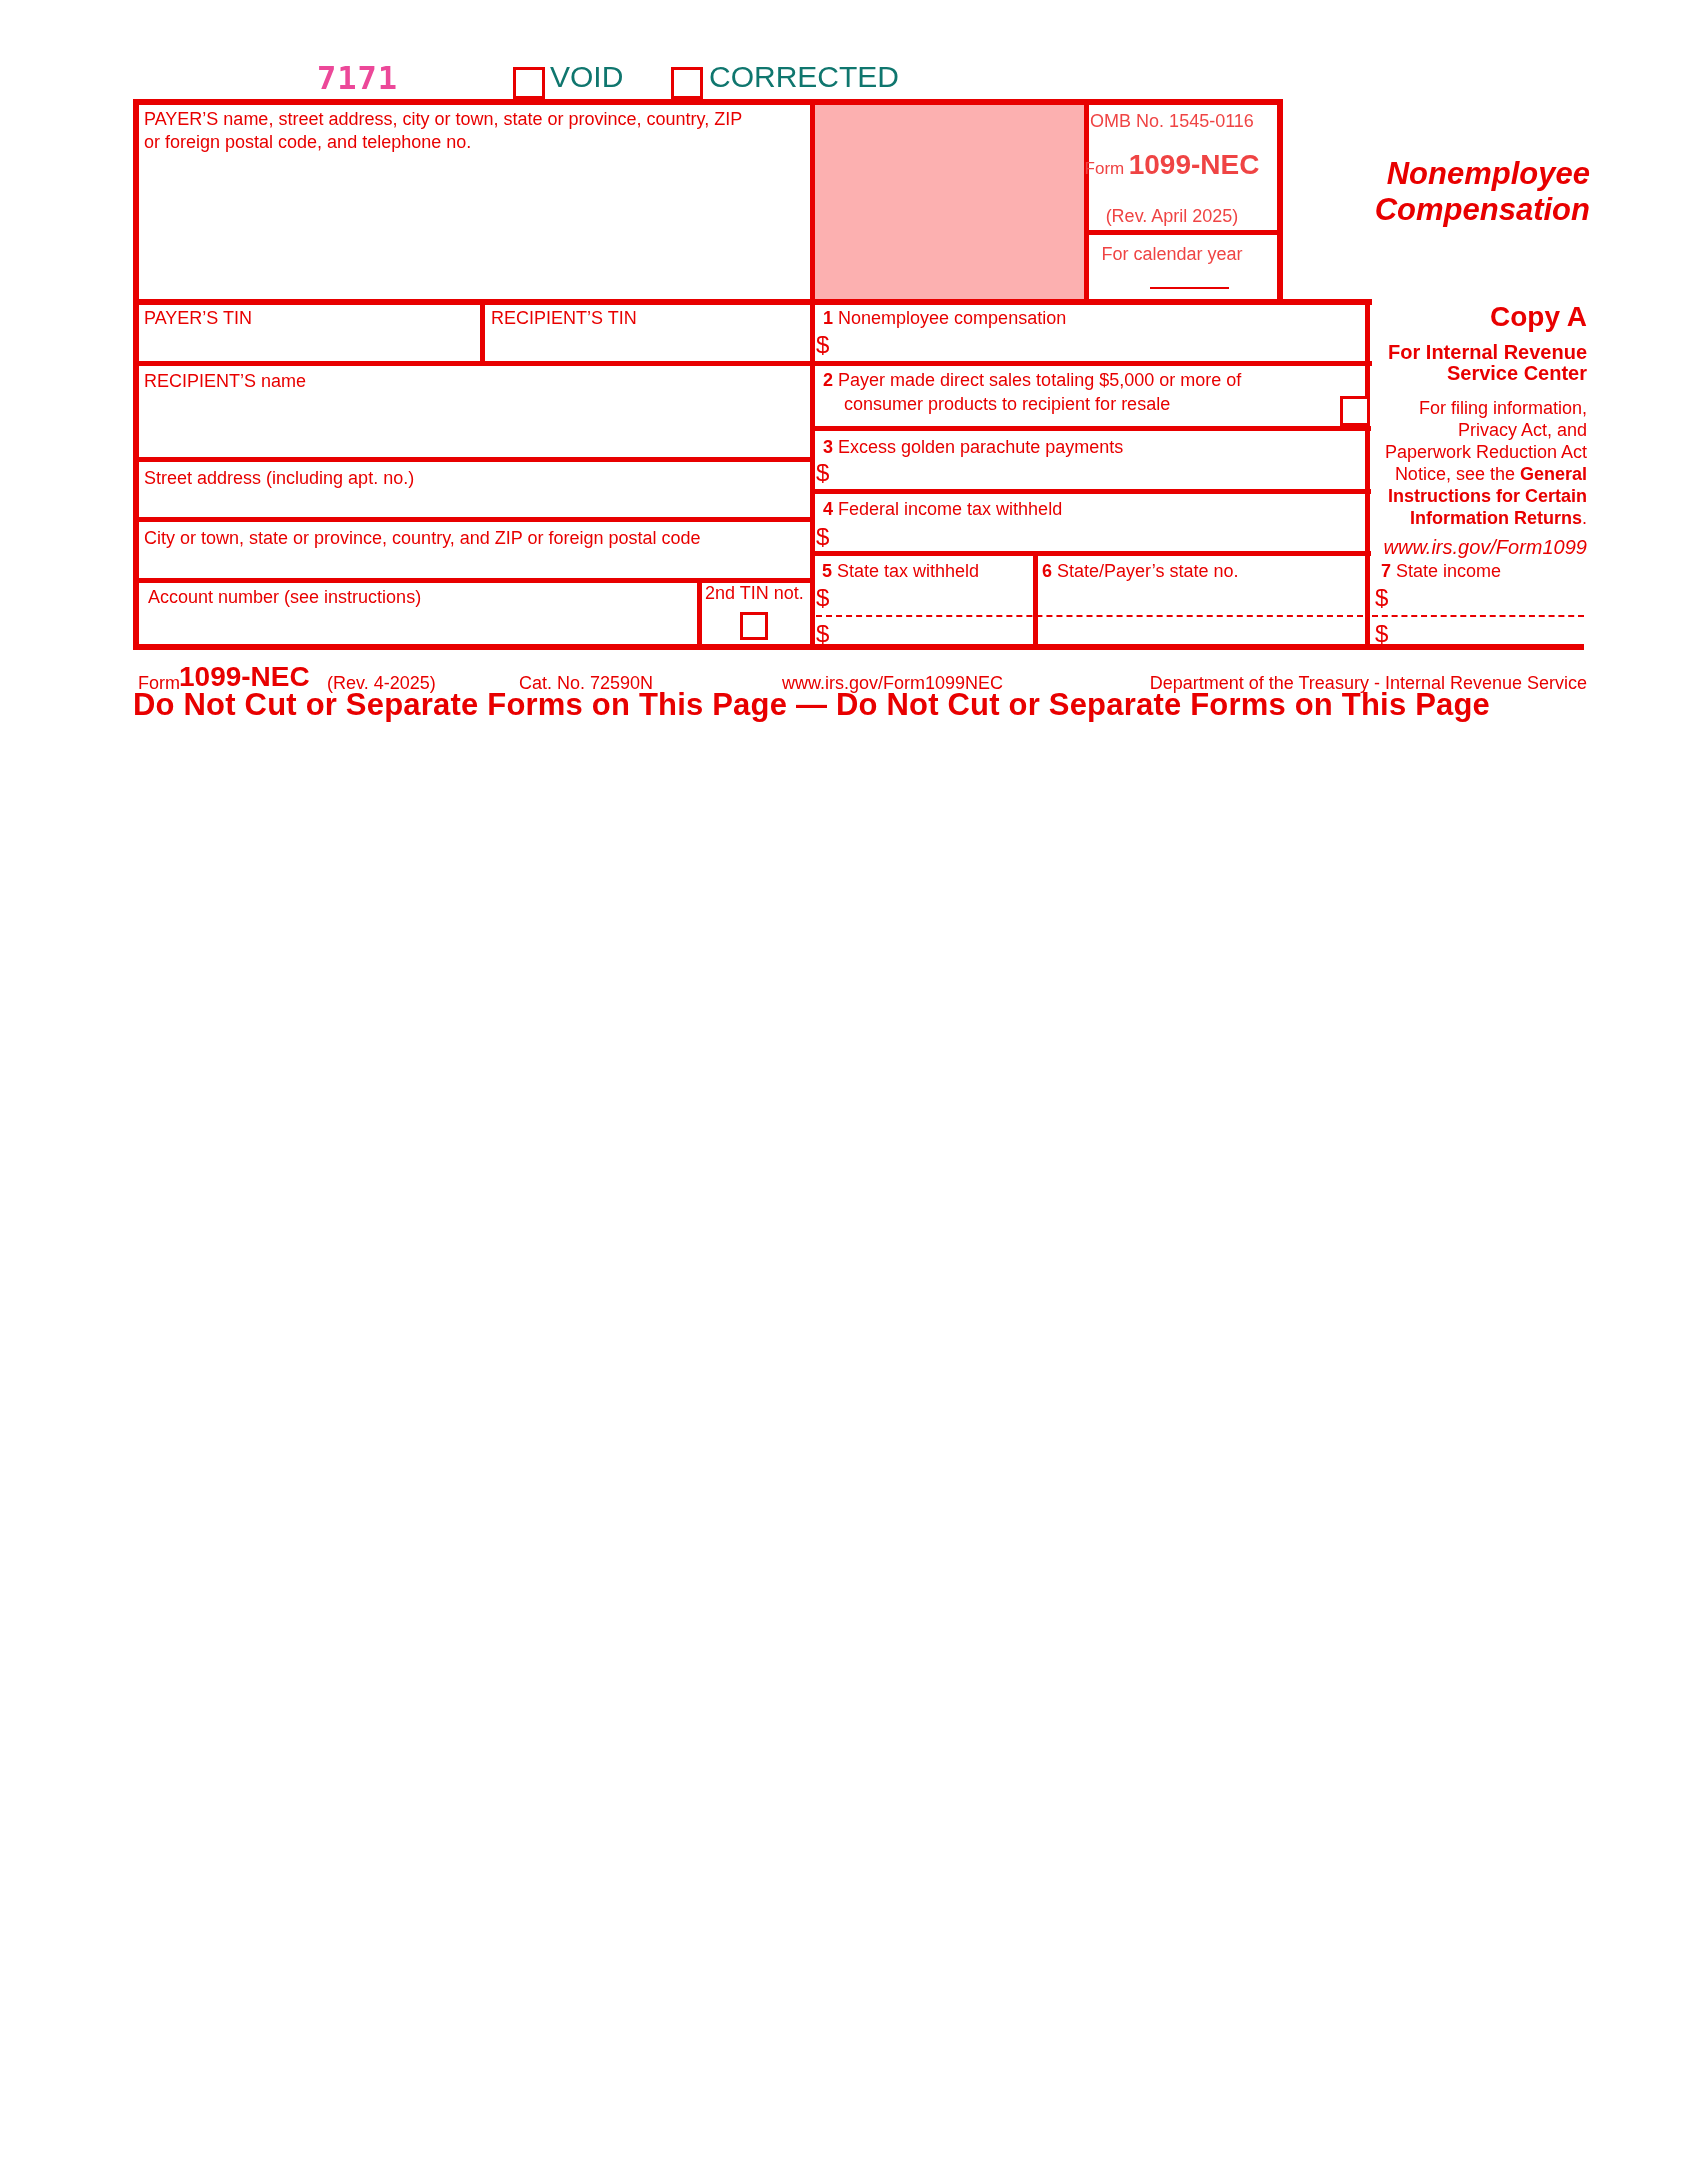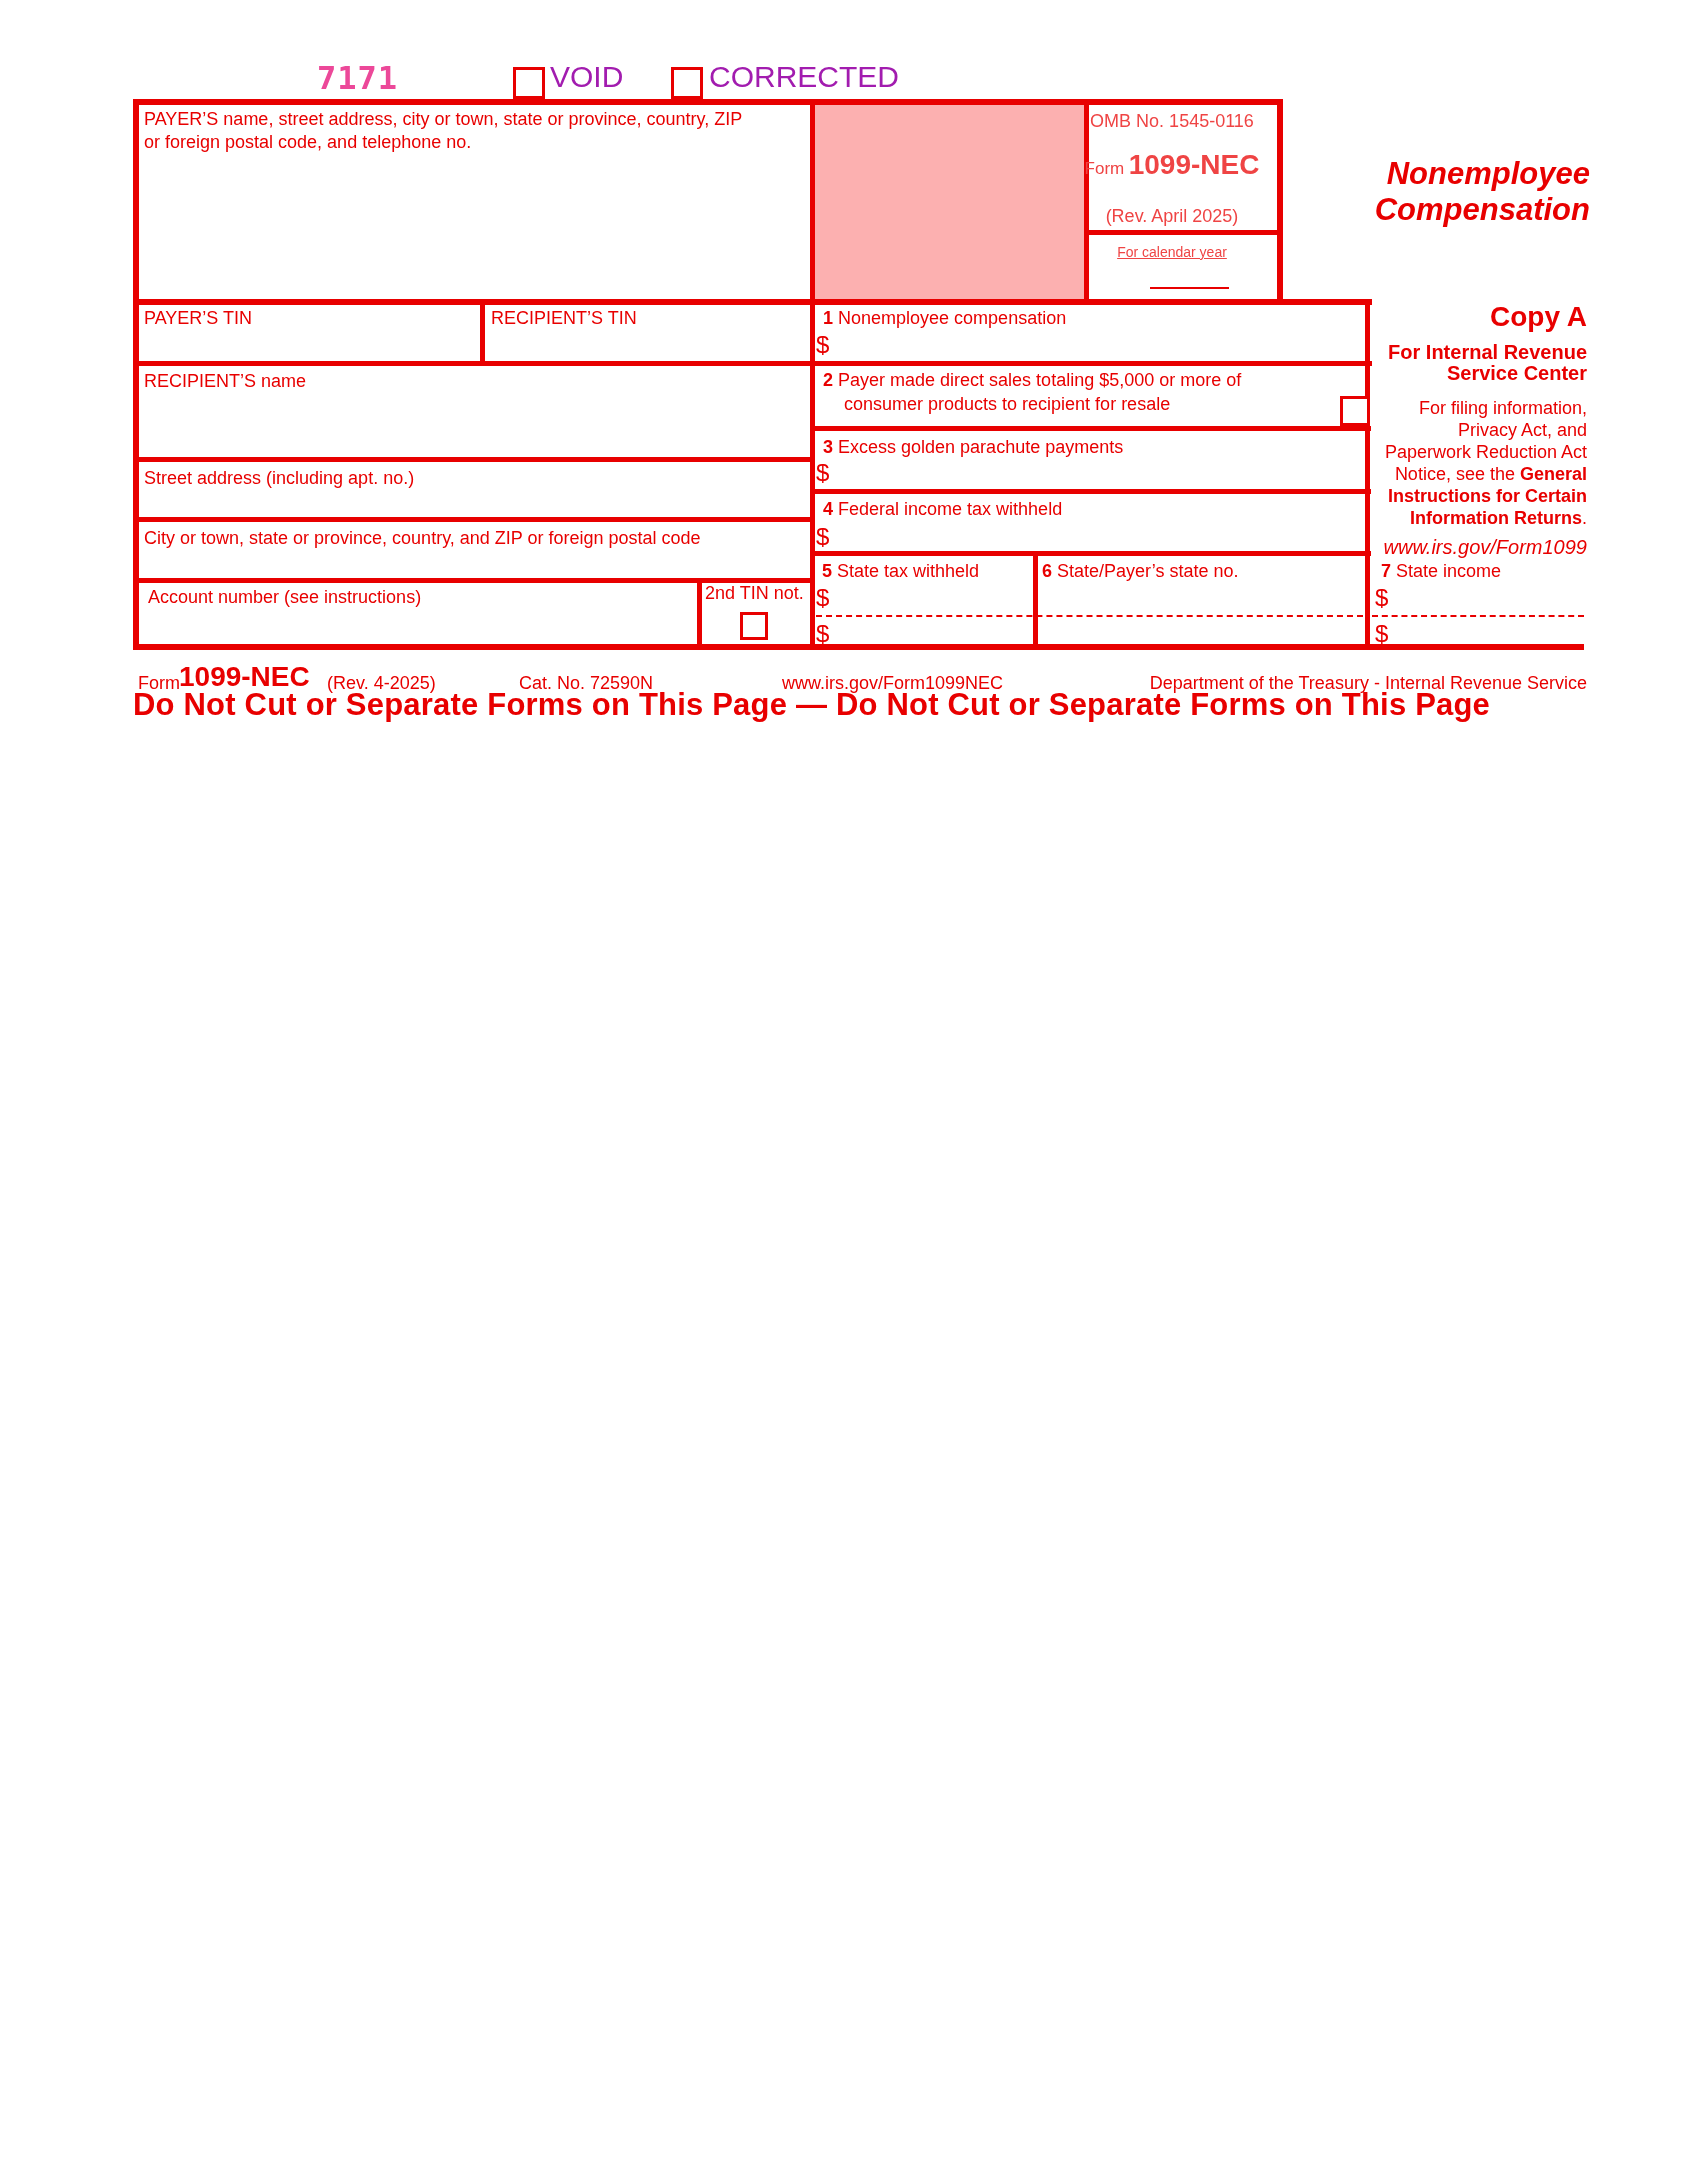--- a/index.html
+++ b/index.html
@@ -4,21 +4,21 @@
 <style>
   html,body{margin:0;padding:0;background:#ffffff;}
   #page{position:relative;width:1683px;height:2179px;background:#ffffff;overflow:hidden;
         font-family:"Liberation Sans",sans-serif;}
   .rl{position:absolute;background:#e80000;z-index:2;}
   .pinkfill{position:absolute;background:#fcb0b0;z-index:1;}
   .lbl{position:absolute;color:#e80000;font-size:18px;line-height:23px;white-space:nowrap;z-index:3;}
   .num{font-weight:bold;}
   .dollar{position:absolute;color:#e80000;font-size:24px;line-height:24px;z-index:3;}
   .cb{position:absolute;background:#fff;border:3px solid #e80000;z-index:3;}
-  .cb-lbl{position:absolute;color:#a21caf;font-size:30px;line-height:32px;white-space:nowrap;z-index:3;}
+  .cb-lbl{position:absolute;color:#0f766e;font-size:30px;line-height:32px;white-space:nowrap;z-index:3;}
   .dash{position:absolute;border-top:2px dashed #e80000;z-index:2;}
   .solidline{position:absolute;border-top:2px solid #e80000;z-index:2;}
   .field{position:absolute;z-index:4;}
   .printcode{position:absolute;color:#ec4899;font-family:"DejaVu Sans Mono",monospace;
              font-weight:bold;font-size:32px;letter-spacing:1px;z-index:3;}
   .ombcol{position:absolute;left:1084px;width:176px;text-align:center;color:#ef4444;z-index:3;}
   .bigtitle{position:absolute;right:93px;top:156px;text-align:right;color:#e80000;
             font-weight:bold;font-size:31px;line-height:36px;z-index:3;font-style:italic;}
   .copya{position:absolute;right:96px;top:300px;width:297px;text-align:right;color:#e80000;z-index:3;}
   .copya .t1{font-weight:bold;font-size:28px;line-height:34px;}
@@ -65,21 +65,21 @@
   <div class="dash" style="left:816px;top:615px;width:547px;"></div>
   <div class="dash" style="left:1372px;top:615px;width:212px;"></div>
   <div class="solidline" style="left:1150px;top:287px;width:79px;"></div>
 
   <div class="ombcol" style="top:111px;font-size:18px;">OMB No. 1545-0116</div>
   <div class="ombcol" style="top:149px;">
     <span style="font-size:17px;">Form</span>
     <span style="font-size:28px;font-weight:bold;">1099-NEC</span>
   </div>
   <div class="ombcol" style="top:206px;font-size:18px;">(Rev. April 2025)</div>
-  <div class="ombcol" style="top:244px;font-size:14px;text-decoration:underline;">For calendar year</div>
+  <div class="ombcol" style="top:244px;font-size:18px;">For calendar year</div>
   <div class="field" style="left:1148px;top:261px;width:83px;height:24px;"></div>
 
   <div class="bigtitle">
     <div>Nonemployee</div>
     <div>Compensation</div>
   </div>
 
   <div class="lbl" style="left:144px;top:108px;">
     <div>PAYER’S name, street address, city or town, state or province, country, ZIP</div>
     <div>or foreign postal code, and telephone no.</div>

